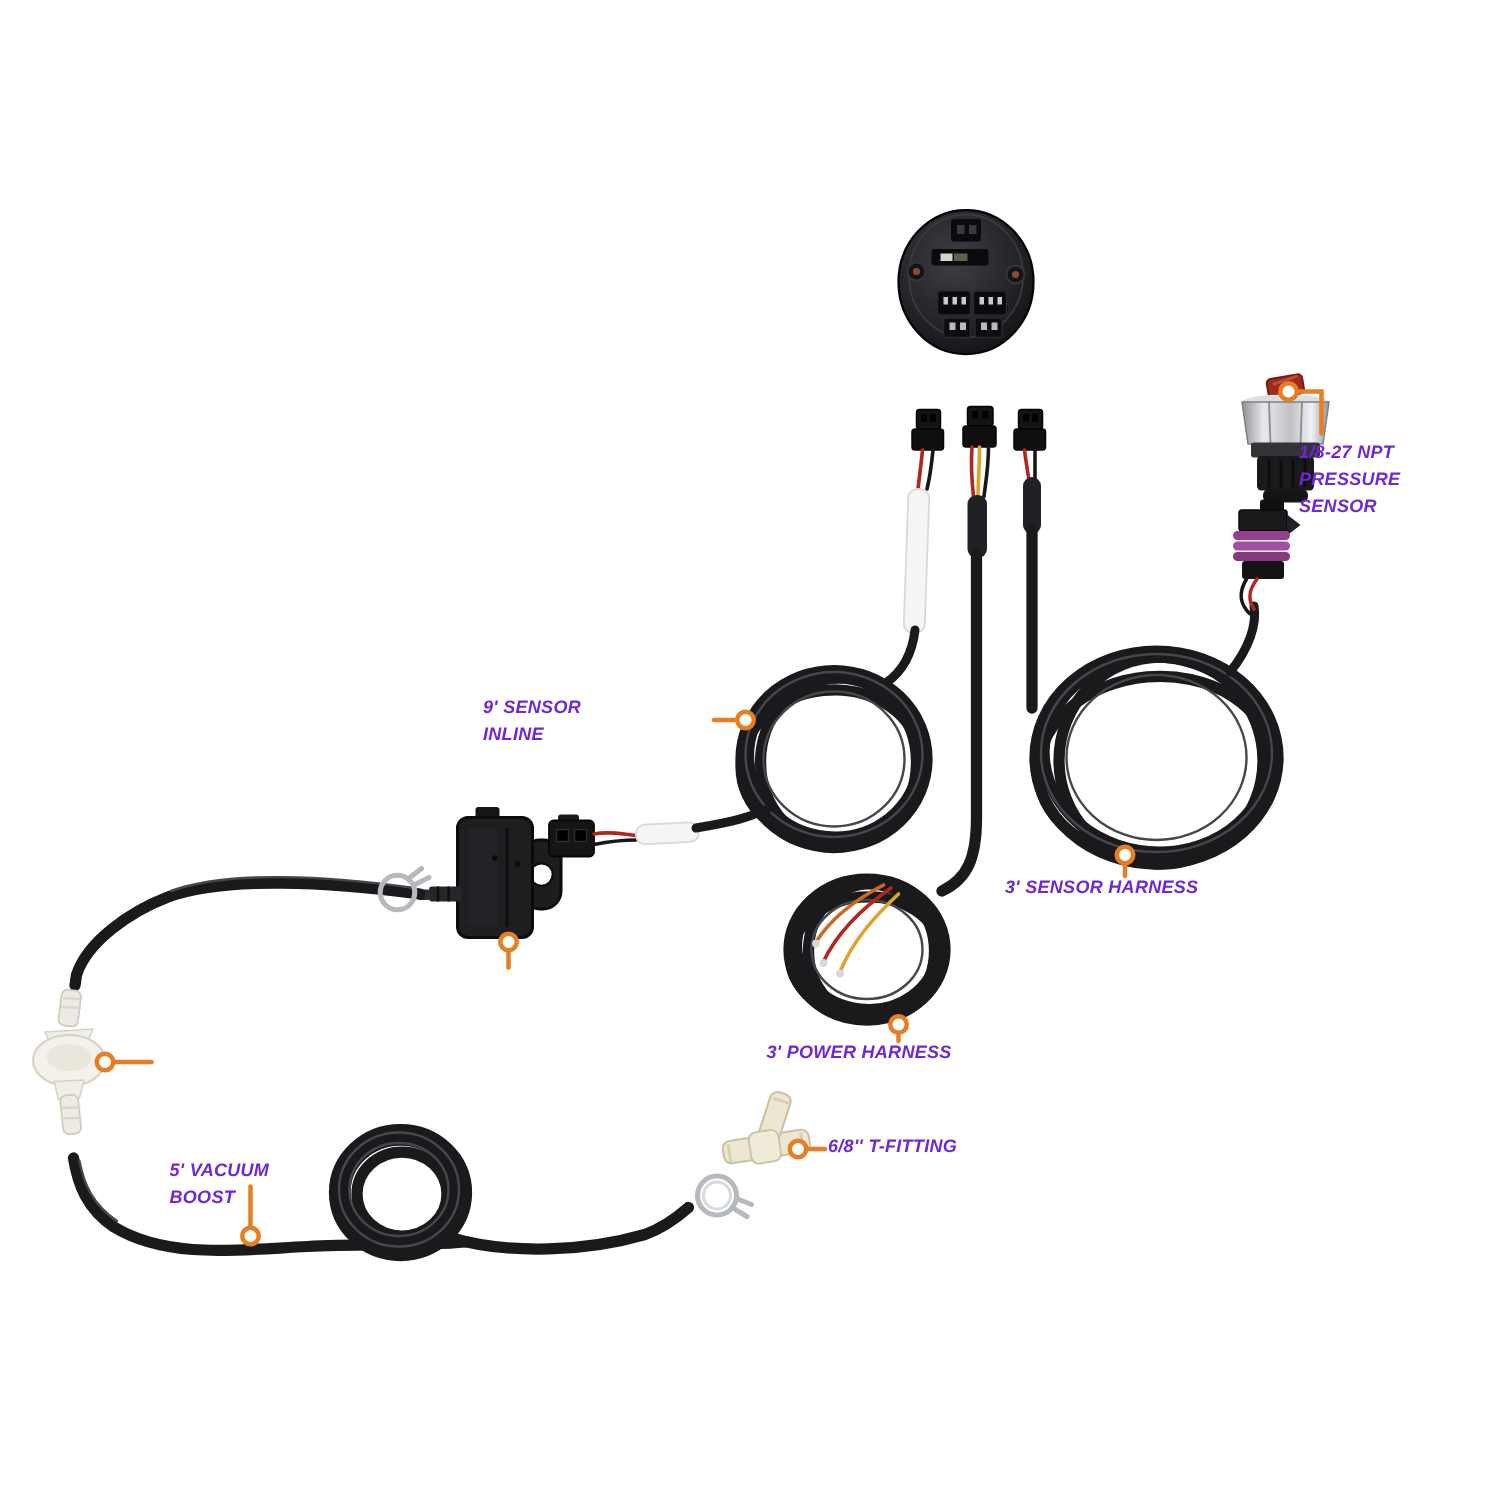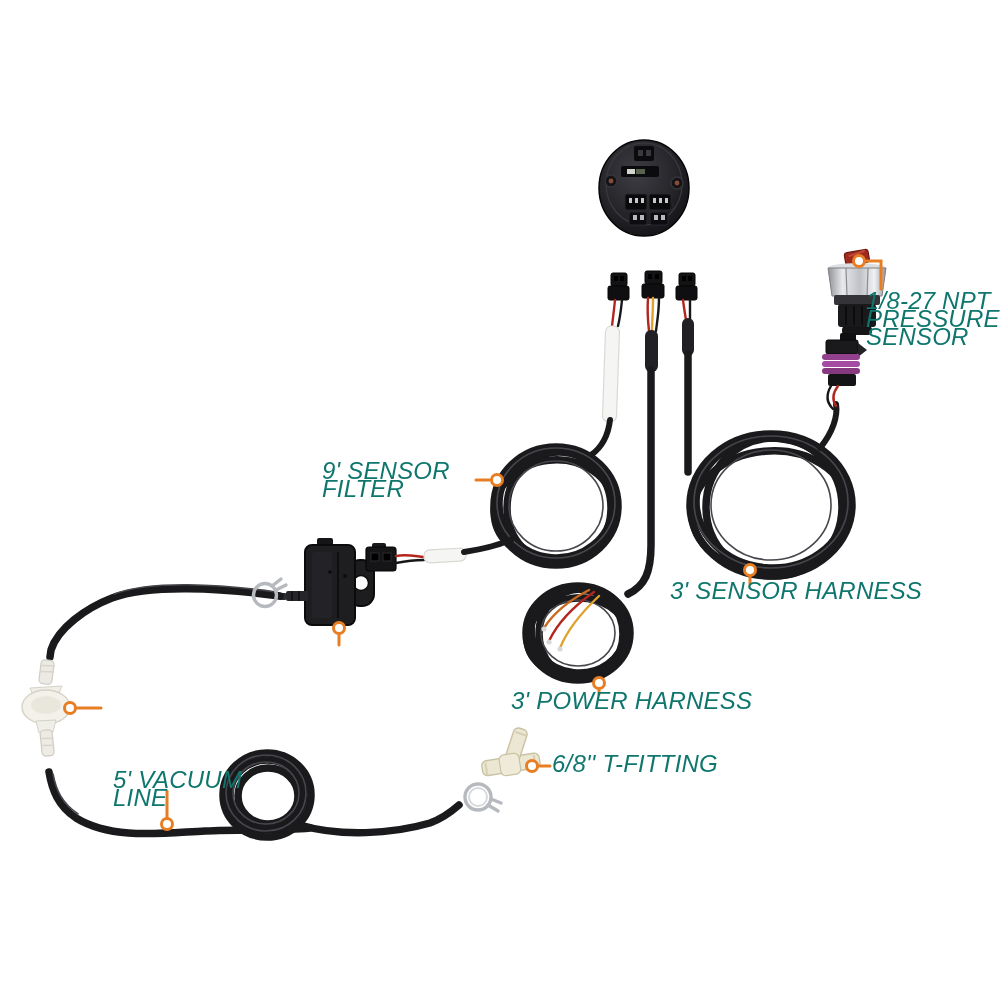--- a/index.html
+++ b/index.html
@@ -1,20 +1,20 @@
 <!DOCTYPE html>
 <html><head>
 <meta charset="utf-8">
 <style>
   html,body{margin:0;padding:0;background:#fff;}
   #stage{position:relative;width:1000px;height:1000px;background:#ffffff;overflow:hidden;
          font-family:"Liberation Sans",sans-serif;}
   svg{position:absolute;left:0;top:0;}
-  .lbl{position:absolute;font-family:"Liberation Sans",sans-serif;font-weight:normal;font-style:italic;
-       font-size:24px;line-height:18px;color:#0f766e;letter-spacing:.2px;white-space:nowrap;}
+  .lbl{position:absolute;font-family:"Liberation Sans",sans-serif;font-weight:bold;font-style:italic;
+       font-size:12px;line-height:18px;color:#6d28d9;letter-spacing:.2px;white-space:nowrap;}
   .lbl span{display:block;}
   .lbl.right{}
   
   .cable{fill:none;stroke:#1A1A1D;stroke-width:7.5;stroke-linecap:round;}
   .cable6{fill:none;stroke:#1A1A1D;stroke-width:6;stroke-linecap:round;}
   .sheen{fill:none;stroke:#46464C;stroke-width:1.6;stroke-linecap:round;}
   .wire-red{fill:none;stroke:#B3261E;stroke-width:2.4;stroke-linecap:round;}
   .wire-yel{fill:none;stroke:#E0A22C;stroke-width:2.4;stroke-linecap:round;}
   .wire-blk{fill:none;stroke:#17171A;stroke-width:2.4;stroke-linecap:round;}
   .leader{fill:none;stroke:#E87E23;stroke-width:3;stroke-linecap:round;}
@@ -263,41 +263,41 @@
         <circle class="leader-ring" cx="70" cy="708" r="5.5"></circle>
     <path class="leader" d="M167 791 V 818"></path>
         <circle class="leader-ring" cx="167" cy="824" r="5.5"></circle>
     <path class="leader" d="M539 766 H 550"></path>
         <circle class="leader-ring" cx="532" cy="766" r="5.5"></circle>
   </g>
 </svg>
 
 <div class="lbl right" style="left:322px;top:462px;width:150px;">
   <span>9' SENSOR</span>
-  <span>FILTER</span>
+  <span>INLINE</span>
 </div>
 
 <div class="lbl" style="left:866px;top:292px;">
   <span>1/8-27 NPT</span>
   <span>PRESSURE</span>
   <span>SENSOR</span>
 </div>
 
 <div class="lbl" style="left:670px;top:582px;">
   <span>3' SENSOR HARNESS</span>
 </div>
 
 
 <div class="lbl" style="left:511px;top:692px;">
   <span>3' POWER HARNESS</span>
 </div>
 
 
 <div class="lbl" style="left:113px;top:771px;">
   <span>5' VACUUM</span>
-  <span>LINE</span>
+  <span>BOOST</span>
 </div>
 
 <div class="lbl" style="left:552px;top:755px;">
   <span>6/8'' T-FITTING</span>
 </div>
 
 </div>
 
 </body></html>

